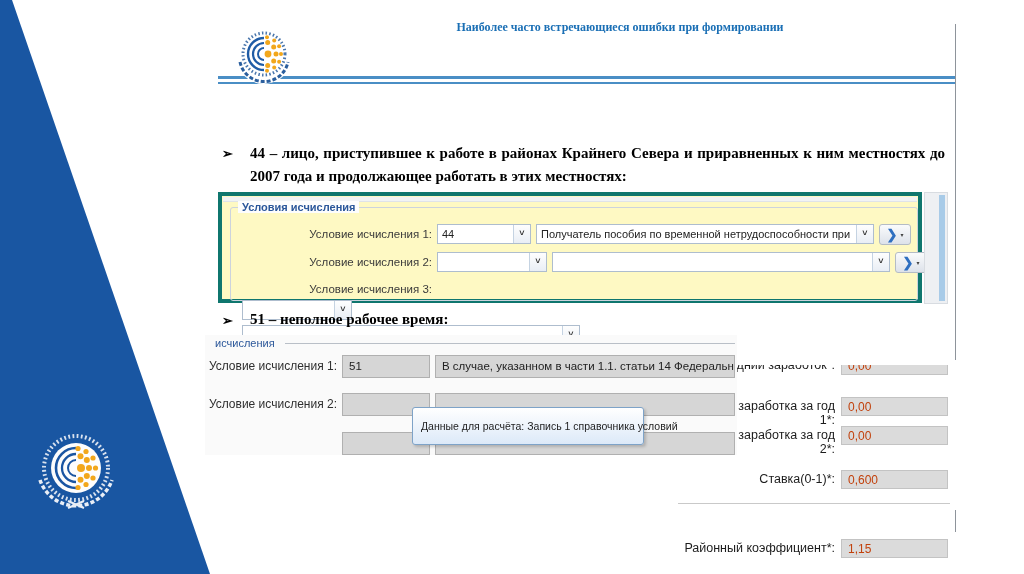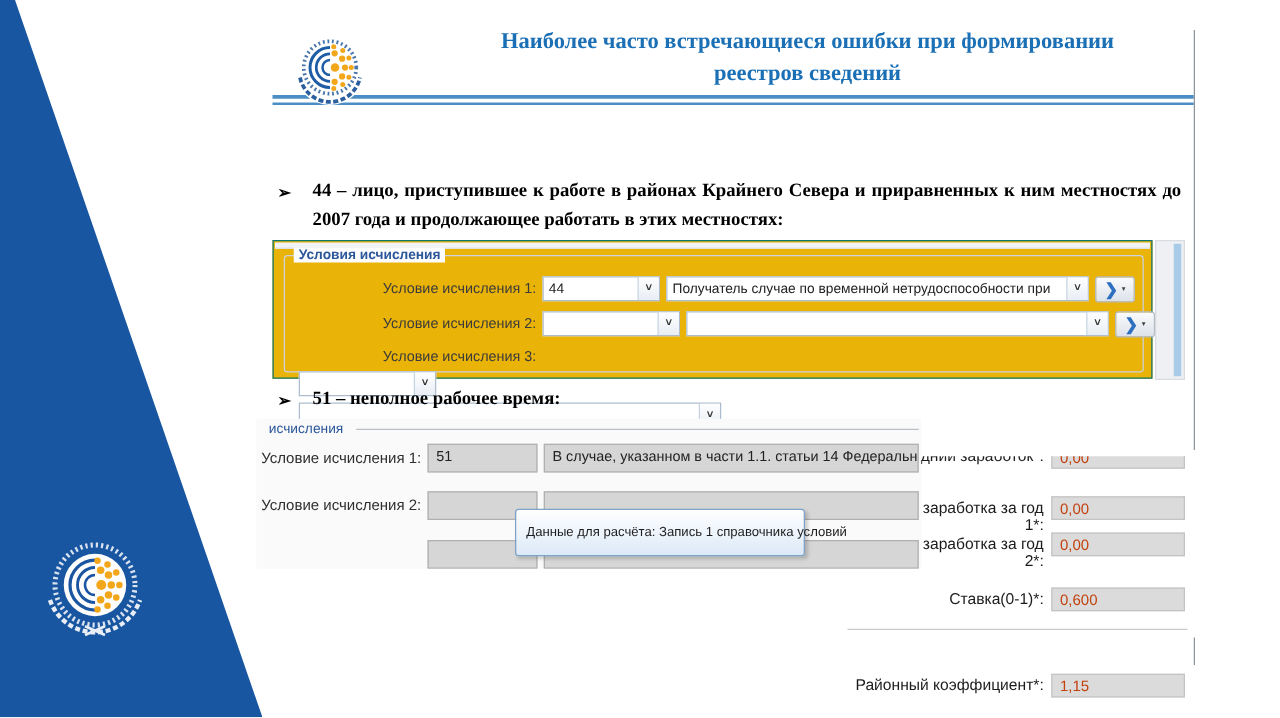--- a/index.html
+++ b/index.html
@@ -6,37 +6,37 @@
   html,body { background:#ffffff; }
   .slide{ position:relative; width:1024px; height:574px; background:#ffffff; overflow:hidden;
           font-family:"Liberation Sans", sans-serif; }
   .abs{ position:absolute; }
 
   
   .wedge{ left:0; top:0; width:260px; height:574px; background:#1956a2;
           clip-path:polygon(0 0, 12px 0, 210px 574px, 0 574px); }
 
   
-  .title{ left:334px; top:19px; width:624px; text-align:center; color:#1a6fb5;
-          font-family:"Liberation Serif", serif; font-weight:bold; font-size:18px; line-height:1.45; }
+  .title{ left:308px; top:19px; width:624px; text-align:center; color:#1a6fb5;
+          font-family:"Liberation Serif", serif; font-weight:bold; font-size:12px; line-height:1.45; }
   .rule-thick{ left:218px; top:76px; width:737px; height:3px; background:#4a8ec5; }
   .rule-thin { left:218px; top:82px; width:737px; height:2px; background:#4a8ec5; }
   .right-border{ left:955px; top:24px; width:1px; height:508px; background:#8e949b; }
 
   .heading{ left:222px; top:97px; color:#111; font-family:"Liberation Serif", serif;
             font-weight:bold; font-size:16px; text-decoration:underline; }
 
   .bullet{ display:flex; color:#000; font-family:"Liberation Serif", serif; font-weight:bold; }
   .bullet .mark{ width:28px; font-size:13px; padding-top:2px; }
   .b44{ left:222px; top:142px; width:723px; font-size:15px; line-height:1.5; }
   .b44 .txt{ flex:1; text-align:justify; }
   .b51{ left:222px; top:311px; width:500px; font-size:15px; }
 
   
-  .shot1{ left:218px; top:192px; width:704px; height:111px; background:#eab308; border:1px solid #0f766e;text-decoration:underline; }
+  .shot1{ left:218px; top:192px; width:704px; height:111px; background:#fef9c3; border:4px solid #0f766e;text-decoration:underline; }
   .shot1 .topstrip{ position:absolute; left:1px; top:1px; right:1px; height:5px;
                     background:#f1f3f5; border-bottom:1px solid #dfe3e8; }
   .fieldset{ position:absolute; left:8px; top:11px; width:688px; height:94px;
              border:1px solid #ccd3dd; border-radius:3px; }
   .legend{ position:absolute; left:16px; top:5px; background:#fdfdfd; padding:0 4px;
            color:#2b579a; font-weight:bold; font-size:11px; }
   .f1row-label{ width:190px; text-align:right; font-size:11.5px; color:#3b3b3b; padding-top:4px; }
   .combo{ border:1px solid #aebdce; background:#fff; height:20px; display:flex; }
   .combo .cv{ flex:1; font-size:11px; color:#222; padding:3px 0 0 4px; white-space:nowrap; overflow:hidden; }
   .combo .cbtn{ width:17px; text-align:center; font-size:9px; font-weight:bold; color:#333;
@@ -77,21 +77,20 @@
 <body>
 
 <div class="slide">
 
   <div class="abs wedge"></div>
 
   <div class="abs rule-thick"></div>
   <div class="abs rule-thin"></div>
   <div class="abs title">
     <div>Наиболее часто встречающиеся ошибки при формировании</div>
-    <div>реестров сведений</div>
   </div>
 
   <svg class="abs logo-top" width="74" height="66" viewBox="0 0 74 66">
     <circle cx="37" cy="30" r="28" fill="#ffffff"></circle>
     <circle cx="37" cy="28" r="21" fill="#ffffff" stroke="#2b5f9e" stroke-width="3" stroke-dasharray="1.5 2.2" opacity="0.85"></circle>
     <circle cx="37" cy="28" r="17" fill="#ffffff"></circle>
     <path d="M37,12 A16,16 0 0 0 37,44" stroke="#1f5ca6" stroke-width="2.4" fill="none"></path>
     <path d="M37,17 A11,11 0 0 0 37,39" stroke="#1f5ca6" stroke-width="2.2" fill="none"></path>
     <path d="M37,22 A6,6 0 0 0 37,34" stroke="#1f5ca6" stroke-width="2" fill="none"></path>
     <circle cx="41" cy="28" r="3.4" fill="#f2a71b"></circle>
@@ -123,21 +122,21 @@
     <div class="fieldset"></div>
     <div class="legend">Условия исчисления</div>
 
     <div class="abs" style="left:20px;top:28px;display:flex;gap:5px;">
       <div class="f1row-label">Условие исчисления 1:</div>
       <div class="combo" style="width:94px;">
         <span class="cv">44</span>
         <span class="cbtn">˅</span>
       </div>
       <div class="combo" style="width:338px;">
-        <span class="cv">Получатель случае по временной нетрудоспособности при</span>
+        <span class="cv">Получатель пособия по временной нетрудоспособности при</span>
         <span class="cbtn">˅</span>
       </div>
       <div class="gobtn">
         <span class="ga">❯</span>
         <span class="gc">▾</span>
       </div>
     </div>
 
     <div class="abs" style="left:20px;top:56px;display:flex;gap:5px;">
       <div class="f1row-label">Условие исчисления 2:</div>

